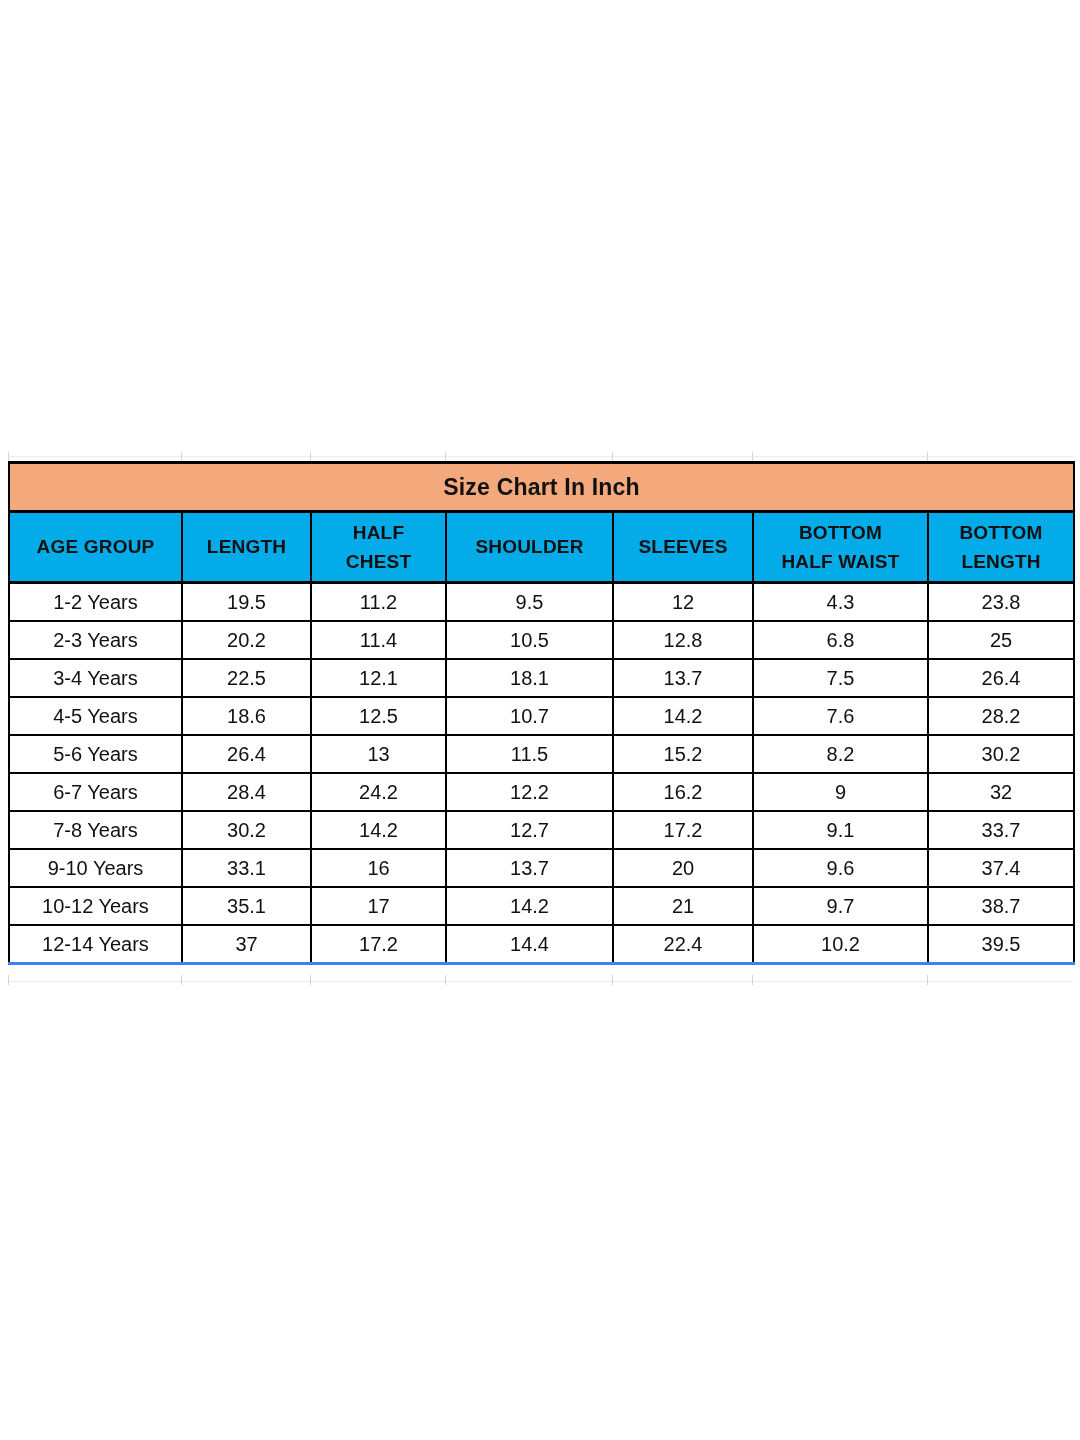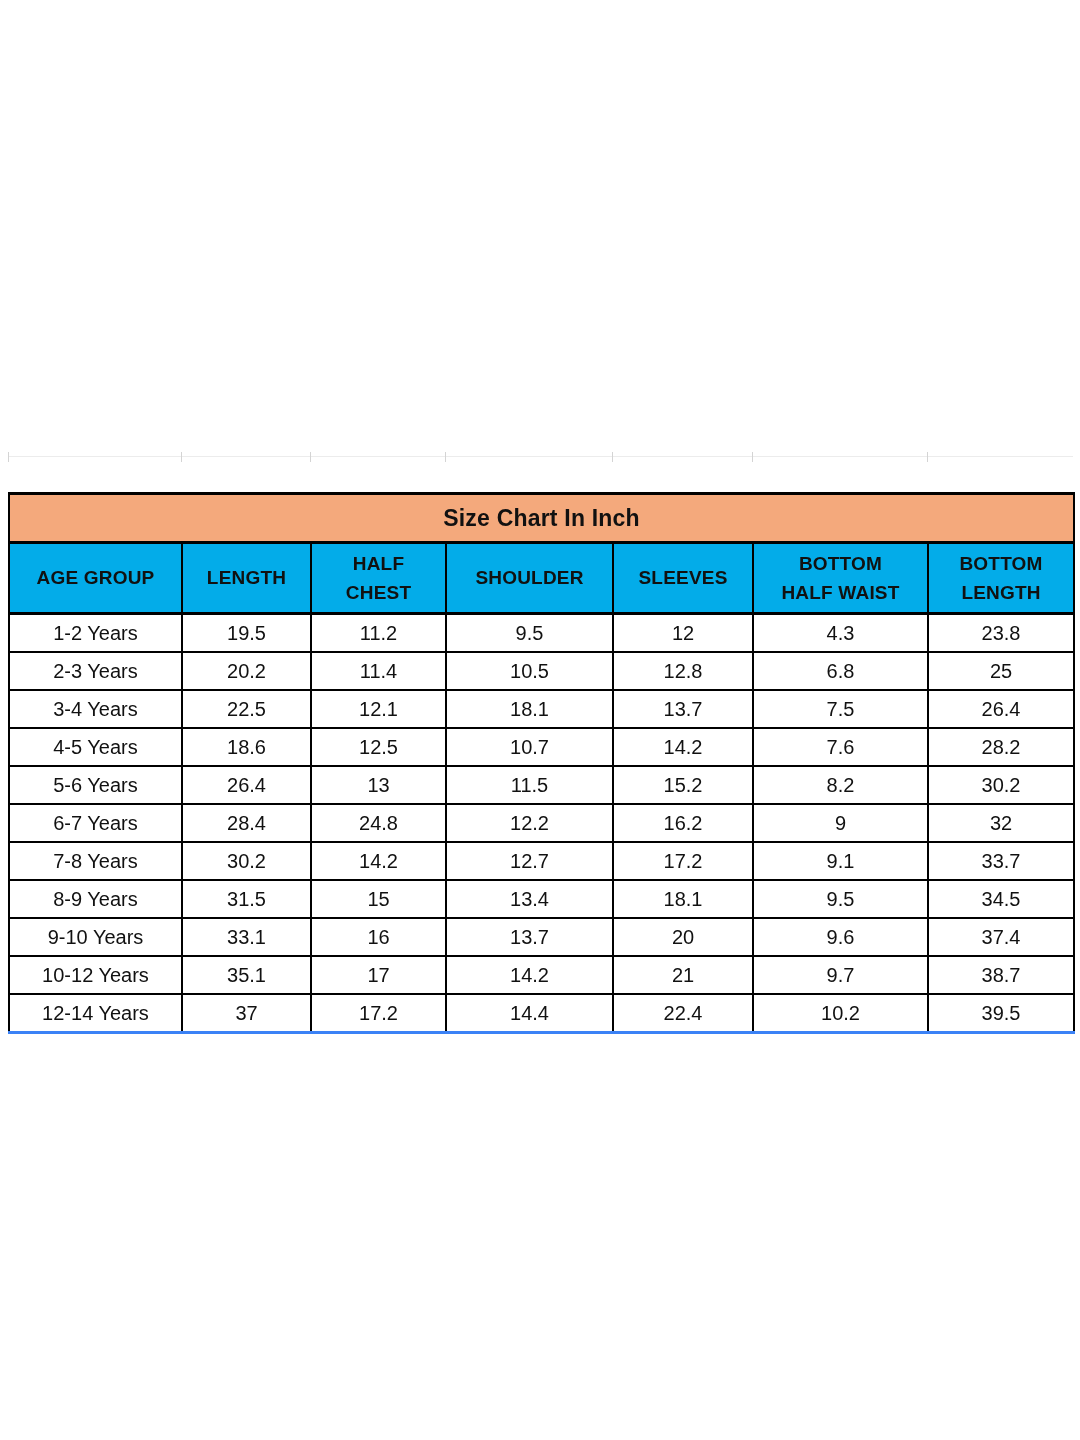--- a/index.html
+++ b/index.html
@@ -47,21 +47,20 @@
     left: 8px;
     top: 461px;
     width: 1065px;
   }
 
   table.size-chart {
     width: 1065px;
     border-collapse: collapse;
     table-layout: fixed;
     background: #be185d;
-    margin-top: 31px;
   }
 
   table.size-chart td,
   table.size-chart th {
     border: 2px solid #000000;
     text-align: center;
     vertical-align: middle;
     padding: 0;
     color: #111111;
   }
@@ -222,45 +221,36 @@
             <td>26.4</td>
             <td>13</td>
             <td>11.5</td>
             <td>15.2</td>
             <td>8.2</td>
             <td>30.2</td>
           </tr>
           <tr class="data-row">
             <td class="age">6-7 Years</td>
             <td>28.4</td>
-            <td>24.8</td>
+            <td>24.2</td>
             <td>12.2</td>
             <td>16.2</td>
             <td>9</td>
             <td>32</td>
           </tr>
           <tr class="data-row">
             <td class="age">7-8 Years</td>
             <td>30.2</td>
             <td>14.2</td>
             <td>12.7</td>
             <td>17.2</td>
             <td>9.1</td>
             <td>33.7</td>
           </tr>
           <tr class="data-row">
-            <td class="age">8-9 Years</td>
-            <td>31.5</td>
-            <td>15</td>
-            <td>13.4</td>
-            <td>18.1</td>
-            <td>9.5</td>
-            <td>34.5</td>
-          </tr>
-          <tr class="data-row">
             <td class="age">9-10 Years</td>
             <td>33.1</td>
             <td>16</td>
             <td>13.7</td>
             <td>20</td>
             <td>9.6</td>
             <td>37.4</td>
           </tr>
           <tr class="data-row">
             <td class="age">10-12 Years</td>

